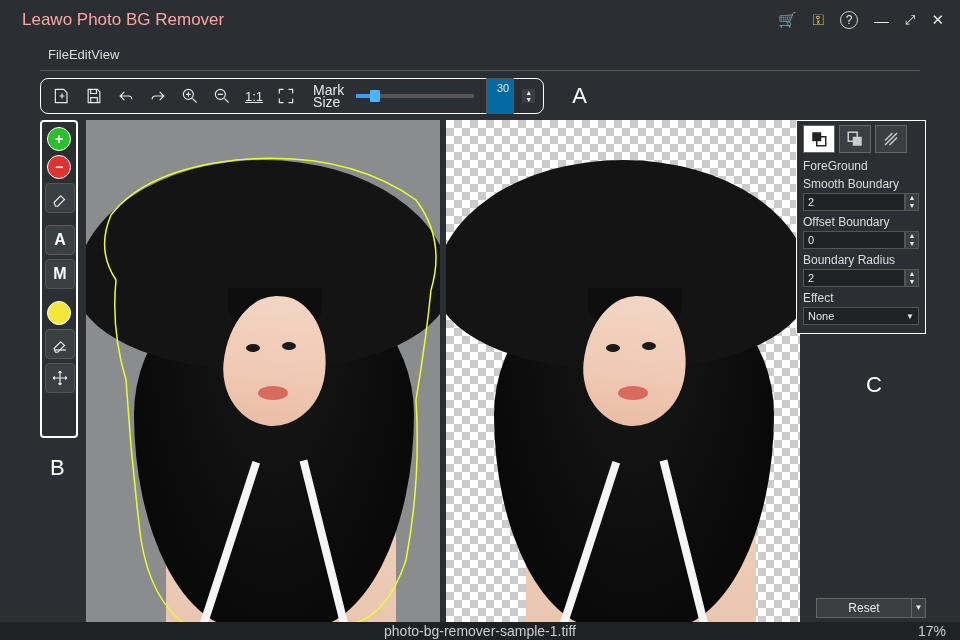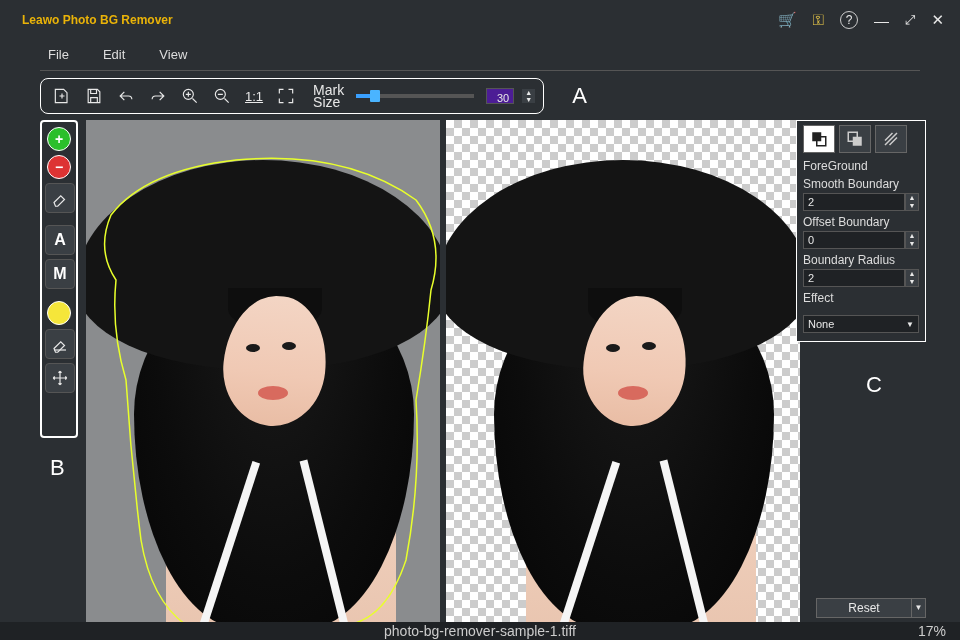--- a/index.html
+++ b/index.html
@@ -1,34 +1,34 @@
 <!DOCTYPE html>
 <html><head>
 <meta charset="utf-8">
 <style>
 *{box-sizing:border-box;margin:0;padding:0;font-family:"Segoe UI",Arial,sans-serif;user-select:none}
 body{width:960px;height:640px;background:#2b2f33;color:#e8e8e8;overflow:hidden;position:relative}
 .titlebar{height:40px;display:flex;align-items:center;padding:0 10px}
-.app-title{font-size:12px;font-weight:700;color:#eab308;padding-left:12px}
+.app-title{font-size:17px;font-weight:400;color:#fca5a5;padding-left:12px}
 .title-spacer{flex:1}
 .title-icons{display:flex;align-items:center;gap:16px;padding-right:6px}
 .title-icons span{cursor:pointer;font-size:15px}
-.menubar{height:28px;display:flex;align-items:center;gap:34px;padding-left:48px;font-size:13px;color:#ddd}
+.menubar{height:28px;display:flex;align-items:center;padding-left:48px;font-size:13px;color:#ddd}
 .menubar span{cursor:pointer}
 .hr{height:1px;background:#555;margin:2px 40px 0 40px}
 .toolbar-row{display:flex;align-items:center;margin:6px 0 0 40px;height:38px}
 .toolbar{display:flex;align-items:center;gap:6px;border:1px solid #fff;border-radius:8px;padding:2px 8px;height:36px}
 .tbtn{width:26px;height:26px;display:flex;align-items:center;justify-content:center;cursor:pointer;color:#e8e8e8}
 .tbtn svg{width:20px;height:20px;stroke:#e8e8e8;fill:none;stroke-width:1.4}
 .t11{font-size:13px;text-decoration:underline;cursor:pointer;padding:0 4px}
 .mark-label{font-size:14px;line-height:12px;margin-left:8px}
 .slider{width:118px;height:4px;background:#555;position:relative;margin:0 6px}
 .slider-fill{position:absolute;left:0;top:0;height:4px;width:12%;background:#3aa0ff}
 .slider-thumb{position:absolute;top:-4px;left:12%;width:10px;height:12px;background:#4ab4ff;border-radius:1px}
-.mark-val{width:28px;height:16px;background:#4c1d95;border:1px solid #555;font-size:11px;text-align:right;padding-right:4px;line-height:18px}
+.mark-val{width:28px;height:36px;background:#0369a1;border:1px solid #555;font-size:11px;text-align:right;padding-right:4px;line-height:18px}
 .spin{display:flex;flex-direction:column;margin-left:2px}
 .spin span{font-size:7px;line-height:7px;cursor:pointer;padding:0 3px;background:#3a3f44}
 .ann-a{font-size:22px;margin-left:28px;color:#fff}
 .workarea{position:absolute;left:40px;top:120px;right:0;bottom:18px;display:flex}
 .left-tools{width:38px;display:flex;flex-direction:column;gap:0;border:2px solid #fff;border-radius:4px;padding:3px;background:#2b2f33;height:318px}
 .ltool{width:30px;height:30px;border:1px solid #555;border-radius:4px;background:#3a3f44;margin:2px auto;display:flex;align-items:center;justify-content:center;cursor:pointer;font-size:14px;font-weight:bold}
 .ltool.gap{margin-top:10px}
 .ltool.circle{border-radius:50%;width:24px;height:24px;border:1.5px solid #fff}
 .green{background:#2bbf2b}
 .red{background:#d33}
@@ -57,21 +57,21 @@
 .panel-box{border:1px solid #fff;padding:4px 6px 8px 6px;background:#2b2f33}
 .panel-tabs{display:flex;gap:4px;margin-bottom:6px}
 .ptab{width:32px;height:28px;background:#3a3f44;border:1px solid #666;display:flex;align-items:center;justify-content:center;cursor:pointer}
 .ptab.active{background:#fff;color:#222}
 .ptab svg{width:18px;height:18px}
 .pfield{font-size:12px;color:#ddd;margin-top:4px}
 .pinput{display:flex;align-items:center;margin-top:2px}
 .pinput .val{flex:1;height:18px;background:#1f2225;border:1px solid #555;font-size:11px;padding-left:4px;line-height:16px}
 .pinput .spn{width:14px;height:18px;background:#3a3f44;border:1px solid #555;display:flex;flex-direction:column}
 .pinput .spn i{flex:1;font-size:7px;text-align:center;line-height:8px;font-style:normal;cursor:pointer}
-.psel{height:18px;background:#1f2225;border:1px solid #555;font-size:11px;padding:0 4px;display:flex;align-items:center;justify-content:space-between;margin-top:10px;cursor:pointer}
+.psel{height:18px;background:#1f2225;border:1px solid #555;font-size:11px;padding:0 4px;display:flex;align-items:center;justify-content:space-between;margin-top:2px;cursor:pointer}
 .ann-c{position:absolute;right:78px;top:372px;font-size:22px;color:#fff}
 .reset-row{position:absolute;right:34px;bottom:22px;display:flex;align-items:center}
 .reset-btn{width:96px;height:20px;background:#3a3f44;border:1px solid #666;font-size:12px;text-align:center;line-height:18px;cursor:pointer}
 .reset-dd{width:14px;height:20px;background:#3a3f44;border:1px solid #666;border-left:none;font-size:8px;text-align:center;line-height:18px;cursor:pointer}
 .statusbar{position:absolute;left:0;right:0;bottom:0;height:18px;background:#1f2225;display:flex;align-items:center;font-size:14px;color:#ccc}
 .statusbar .fname{position:absolute;left:50%;transform:translateX(-50%)}
 .statusbar .zoom{position:absolute;right:14px}
 </style>
 </head>
 <body>

